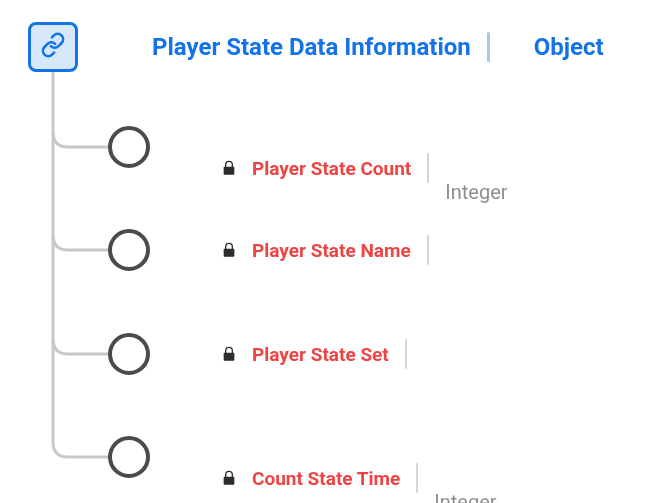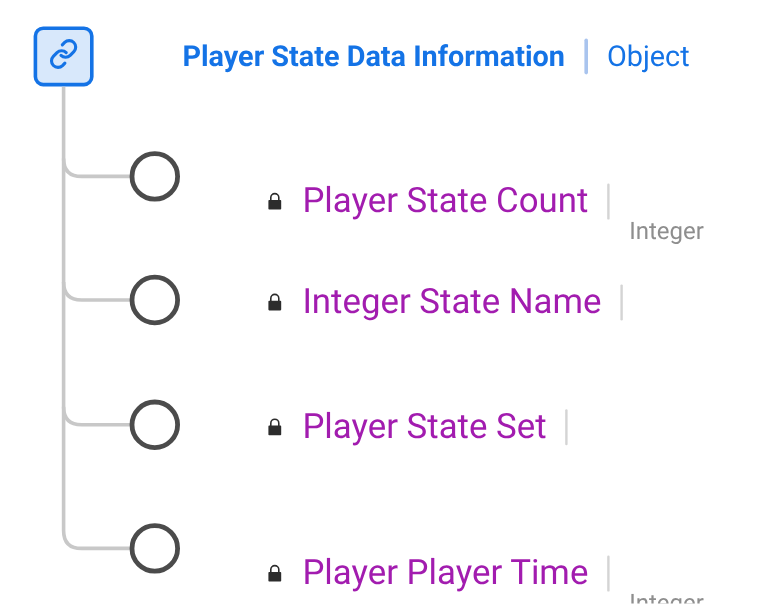--- a/index.html
+++ b/index.html
@@ -34,22 +34,23 @@
     gap: 12px;
   }
   .root-name {
     color: #1473e6;
     font-weight: 700;
     font-size: 24px;
     margin-left: 28px;
   }
   .root-type {
     color: #1473e6;
-    font-weight: 400;
+    font-weight: 700;
     font-size: 24px;
+    margin-left: 28px;
   }
   .vsep-blue {
     width: 3px;
     height: 30px;
     background: #a9c4ee;
     border-radius: 2px;
     margin: 0 4px;
   }
   .tree-svg {
     position: absolute;
@@ -65,23 +66,23 @@
     border-radius: 50%;
     background: #fff;
   }
   .prop-row {
     position: absolute;
     display: flex;
     align-items: center;
     gap: 12px;
   }
   .prop-name {
-    color: #a21caf;
-    font-size: 29px;
-    font-weight: 400;
+    color: #ef4444;
+    font-size: 19px;
+    font-weight: 700;
   }
   .prop-type {
     color: #8e8e8e;
     font-size: 20px;
     font-weight: 400;
     margin-top: 48px;
   }
   .vsep-gray {
     width: 2px;
     height: 30px;
@@ -137,21 +138,21 @@
 </div>
 
 <div id="prop-1">
   <div class="node-circle" style="left:108px; top:229px;"></div>
   <div class="prop-row" style="left:218px; top:235px;">
     <span class="lock">
       <svg width="16" height="18" viewBox="0 0 24 24" fill="#2c2c2c">
           <path d="M6 10V7a6 6 0 0 1 12 0v3h1a1 1 0 0 1 1 1v10a1 1 0 0 1-1 1H5a1 1 0 0 1-1-1V11a1 1 0 0 1 1-1h1zm2 0h8V7a4 4 0 0 0-8 0v3z"></path>
         </svg>
     </span>
-    <span class="prop-name">Integer State Name</span>
+    <span class="prop-name">Player State Name</span>
     <span class="vsep-gray"></span>
   </div>
 </div>
 
 <div id="prop-2">
   <div class="node-circle" style="left:108px; top:333px;"></div>
   <div class="prop-row" style="left:218px; top:339px;">
     <span class="lock">
       <svg width="16" height="18" viewBox="0 0 24 24" fill="#2c2c2c">
           <path d="M6 10V7a6 6 0 0 1 12 0v3h1a1 1 0 0 1 1 1v10a1 1 0 0 1-1 1H5a1 1 0 0 1-1-1V11a1 1 0 0 1 1-1h1zm2 0h8V7a4 4 0 0 0-8 0v3z"></path>
@@ -163,17 +164,17 @@
 </div>
 
 <div id="prop-3">
   <div class="node-circle" style="left:108px; top:436px;"></div>
   <div class="prop-row" style="left:218px; top:442px;">
     <span class="lock">
       <svg width="16" height="18" viewBox="0 0 24 24" fill="#2c2c2c">
           <path d="M6 10V7a6 6 0 0 1 12 0v3h1a1 1 0 0 1 1 1v10a1 1 0 0 1-1 1H5a1 1 0 0 1-1-1V11a1 1 0 0 1 1-1h1zm2 0h8V7a4 4 0 0 0-8 0v3z"></path>
         </svg>
     </span>
-    <span class="prop-name">Player Player Time</span>
+    <span class="prop-name">Count State Time</span>
     <span class="vsep-gray"></span>
     <span class="prop-type">Integer</span>
   </div>
 </div>
 
 </body></html>

